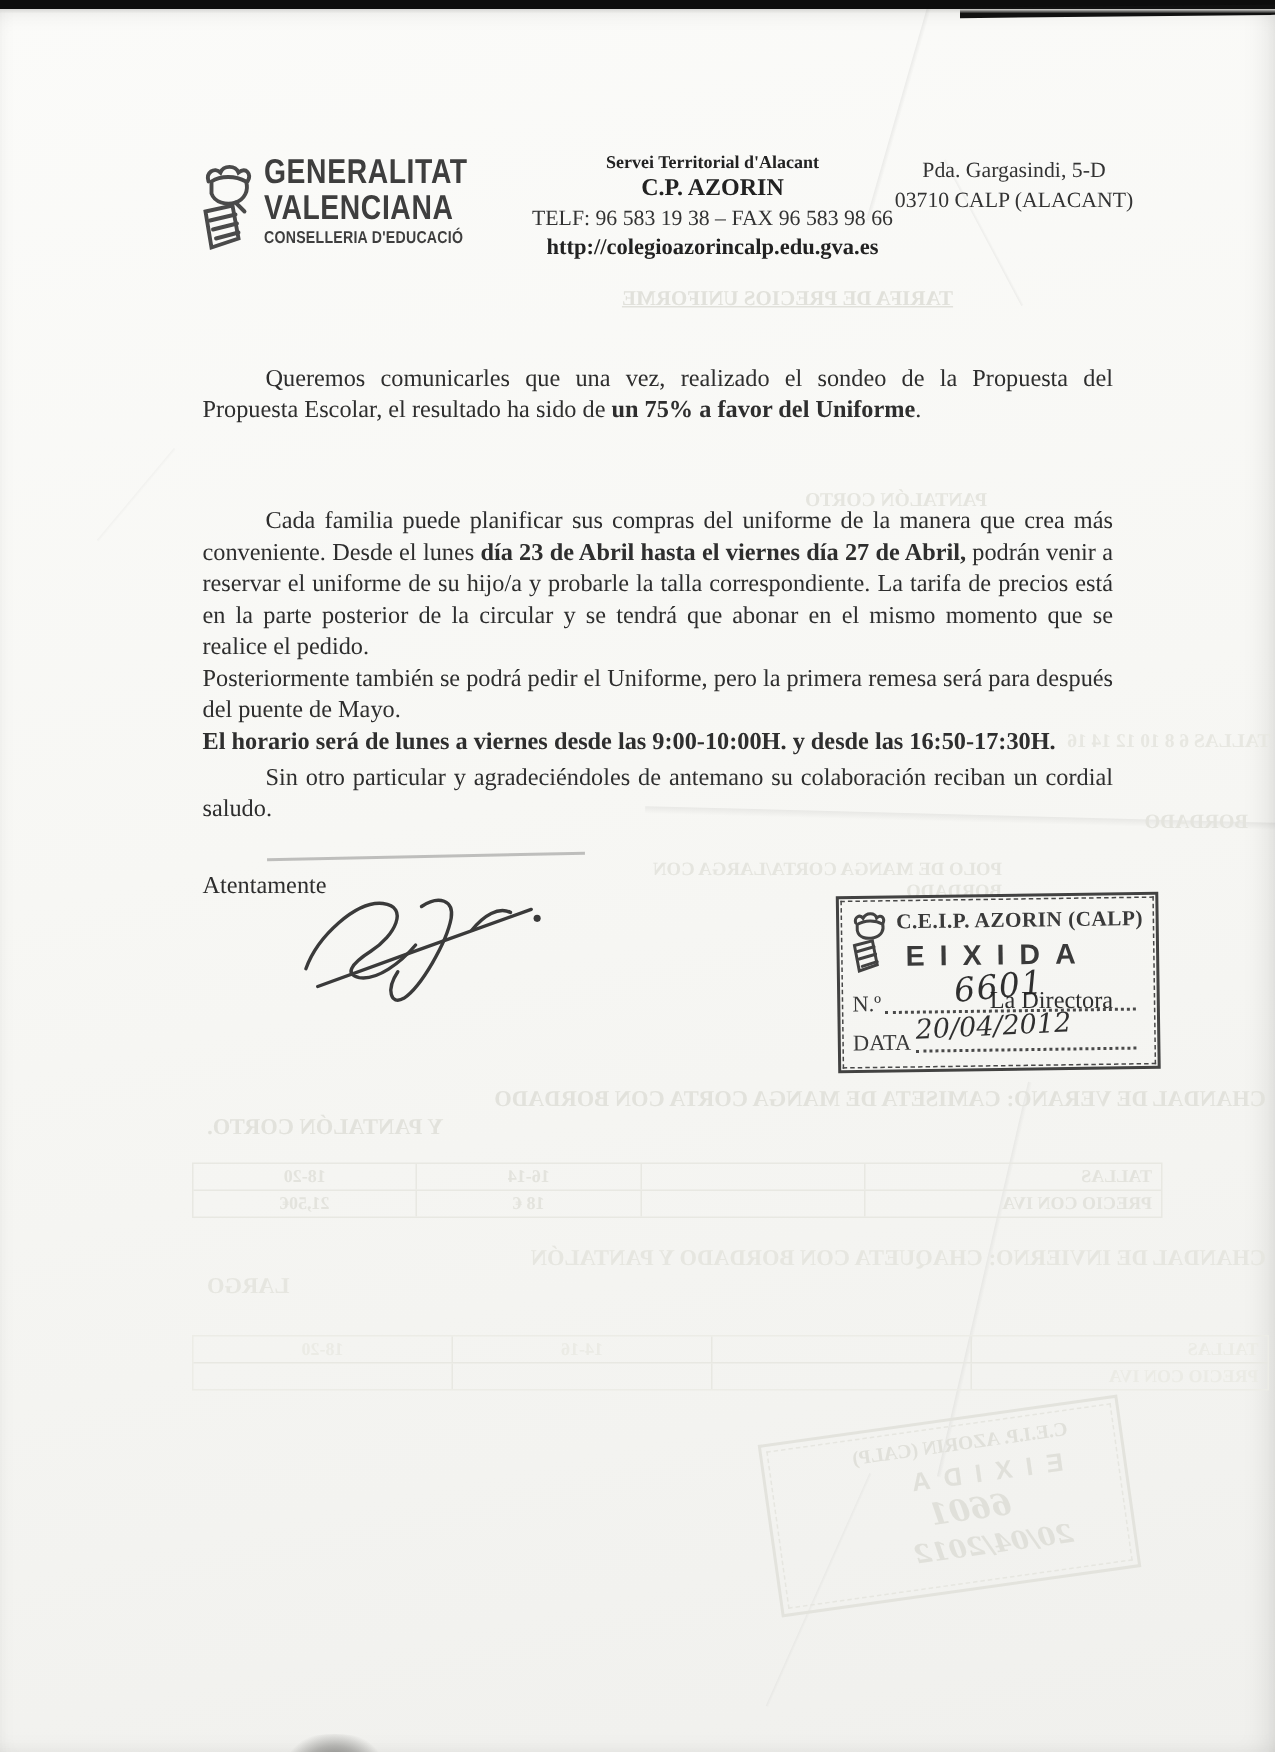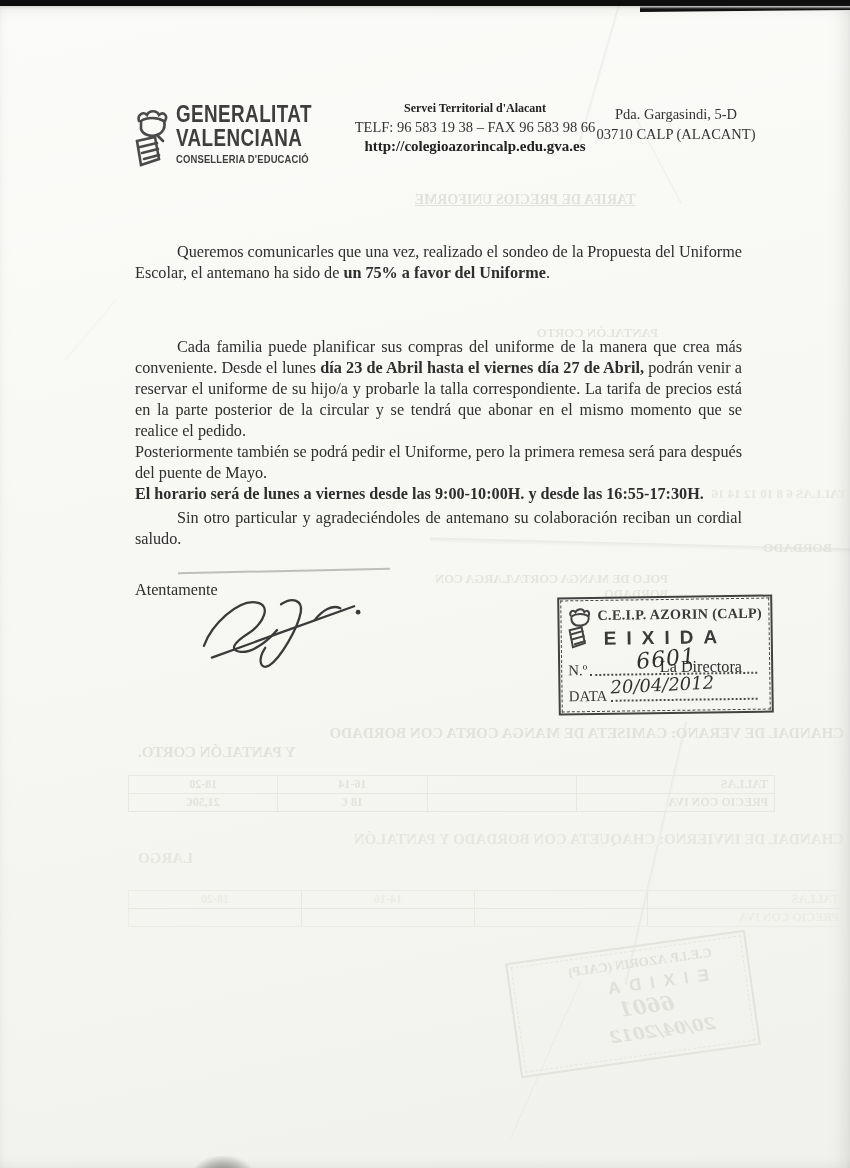--- a/index.html
+++ b/index.html
@@ -186,37 +186,38 @@
     </svg>
     <div class="logo-text">
       <div class="logo-l1">GENERALITAT</div>
       <div class="logo-l2">VALENCIANA</div>
       <div class="logo-l3">CONSELLERIA D'EDUCACIÓ</div>
     </div>
   </div>
 
   <div class="hdr-center">
     <div class="hdr-c1">Servei Territorial d'Alacant</div>
+    <div class="hdr-c2">C.P. AZORIN</div>
     <div class="hdr-c3">TELF: 96 583 19 38 – FAX 96 583 98 66</div>
     <div class="hdr-c4">http://colegioazorincalp.edu.gva.es</div>
   </div>
 
   <div class="hdr-right">
     <div>Pda. Gargasindi, 5-D</div>
     <div>03710  CALP (ALACANT)</div>
   </div>
 
 
-  <p class="txt p1 indent"><span>Queremos comunicarles que una vez, realizado el sondeo de la Propuesta del Uniforme Escolar, el antemano ha sido de </span><b>un 75% a favor del Uniforme</b><span>.</span></p>
+  <p class="txt p1 indent"><span>Queremos comunicarles que una vez, realizado el sondeo de la Propuesta del Propuesta Escolar, el resultado ha sido de </span><b>un 75% a favor del Uniforme</b><span>.</span></p>
 
 
   <div class="txt block3">
     <p class="indent"><span>Cada familia puede planificar sus compras del uniforme de la manera que crea más conveniente. Desde el lunes </span><b>día 23 de Abril hasta el viernes día 27 de Abril,</b><span> podrán venir a reservar el uniforme de su hijo/a y probarle la talla correspondiente. La tarifa de precios está en la parte posterior de la circular y se tendrá que abonar en el mismo momento que se realice el pedido.</span></p>
     <p>Posteriormente también se podrá pedir el Uniforme, pero la primera remesa será para después del puente de Mayo.</p>
-    <p><b>El horario será de lunes a viernes desde las 9:00-10:00H. y desde las 16:55-17:30H.</b></p>
+    <p><b>El horario será de lunes a viernes desde las 9:00-10:00H. y desde las 16:50-17:30H.</b></p>
   </div>
 
   <p class="txt p6 indent">Sin otro particular y agradeciéndoles de antemano su colaboración reciban un cordial saludo.</p>
 
   <div class="date-crease"></div>
   <p class="txt closing">Atentamente</p>
 
   <svg class="signature" viewBox="0 0 170 80">
     <g stroke="#3a3a3a" stroke-width="2.3" fill="none" stroke-linecap="round">
       <path d="M6,56 C14,34 40,10 58,12 C76,14 66,34 50,44 C36,53 32,60 42,62 C54,64 70,52 80,40"></path>

